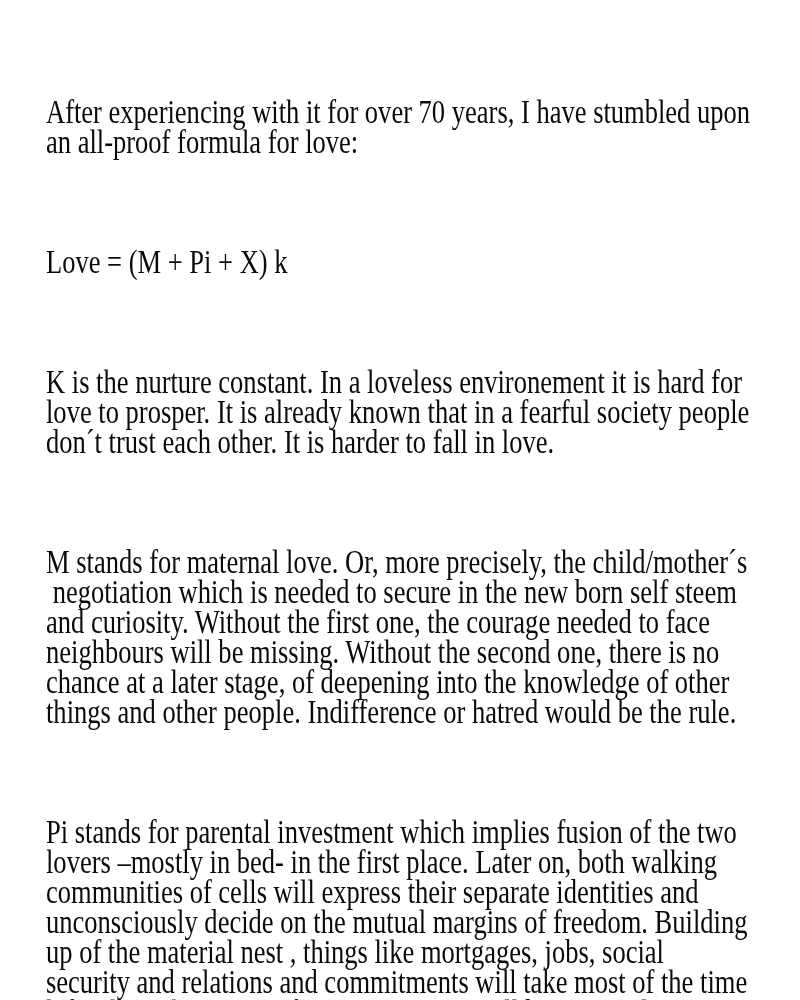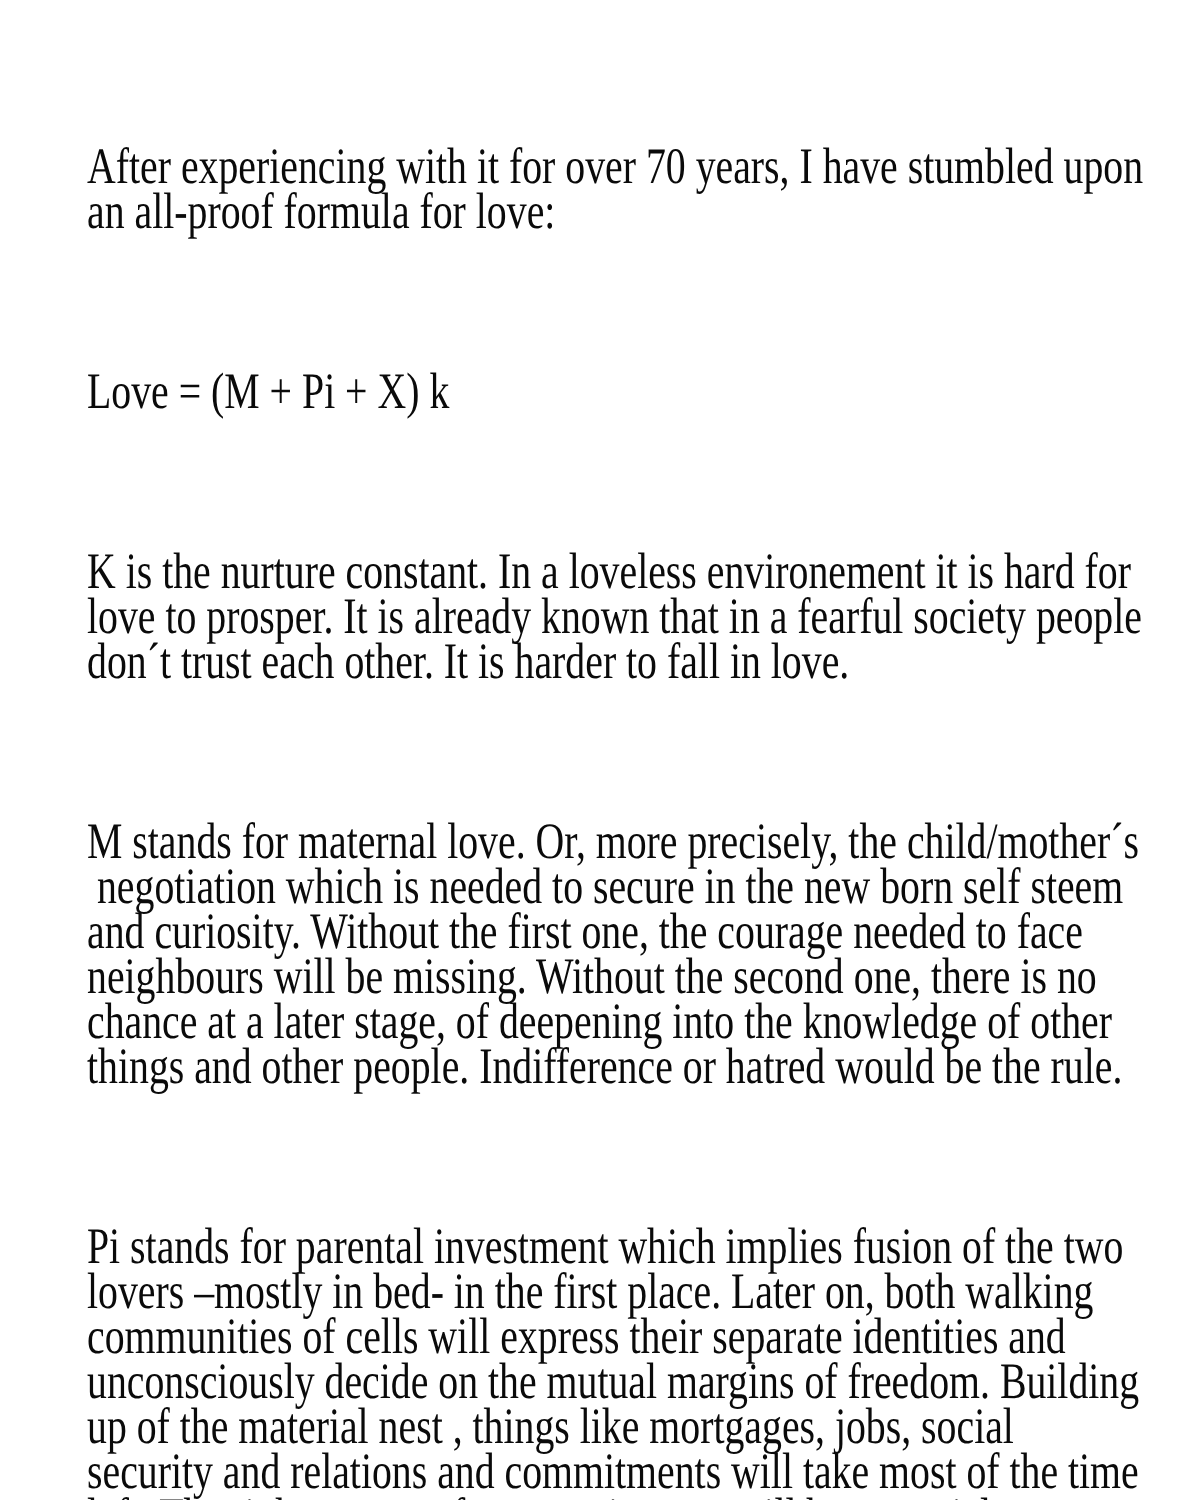--- a/index.html
+++ b/index.html
@@ -11,21 +11,21 @@
     width: 800px;
     height: 1000px;
     overflow: hidden;
     font-family: "Liberation Serif", "DejaVu Serif", serif;
   }
   .page {
     width: 800px;
     height: 1000px;
     background: #ffffff;
     box-sizing: border-box;
-    padding: 37px 0 0 58px;
+    padding: 37px 0 0 46px;
   }
   
   .text-block {
     width: 940px;
     transform: scaleX(0.78);
     transform-origin: 0 0;
     font-size: 34px;
     line-height: 30px;
     color: #0a0a0a;
     white-space: pre;       

